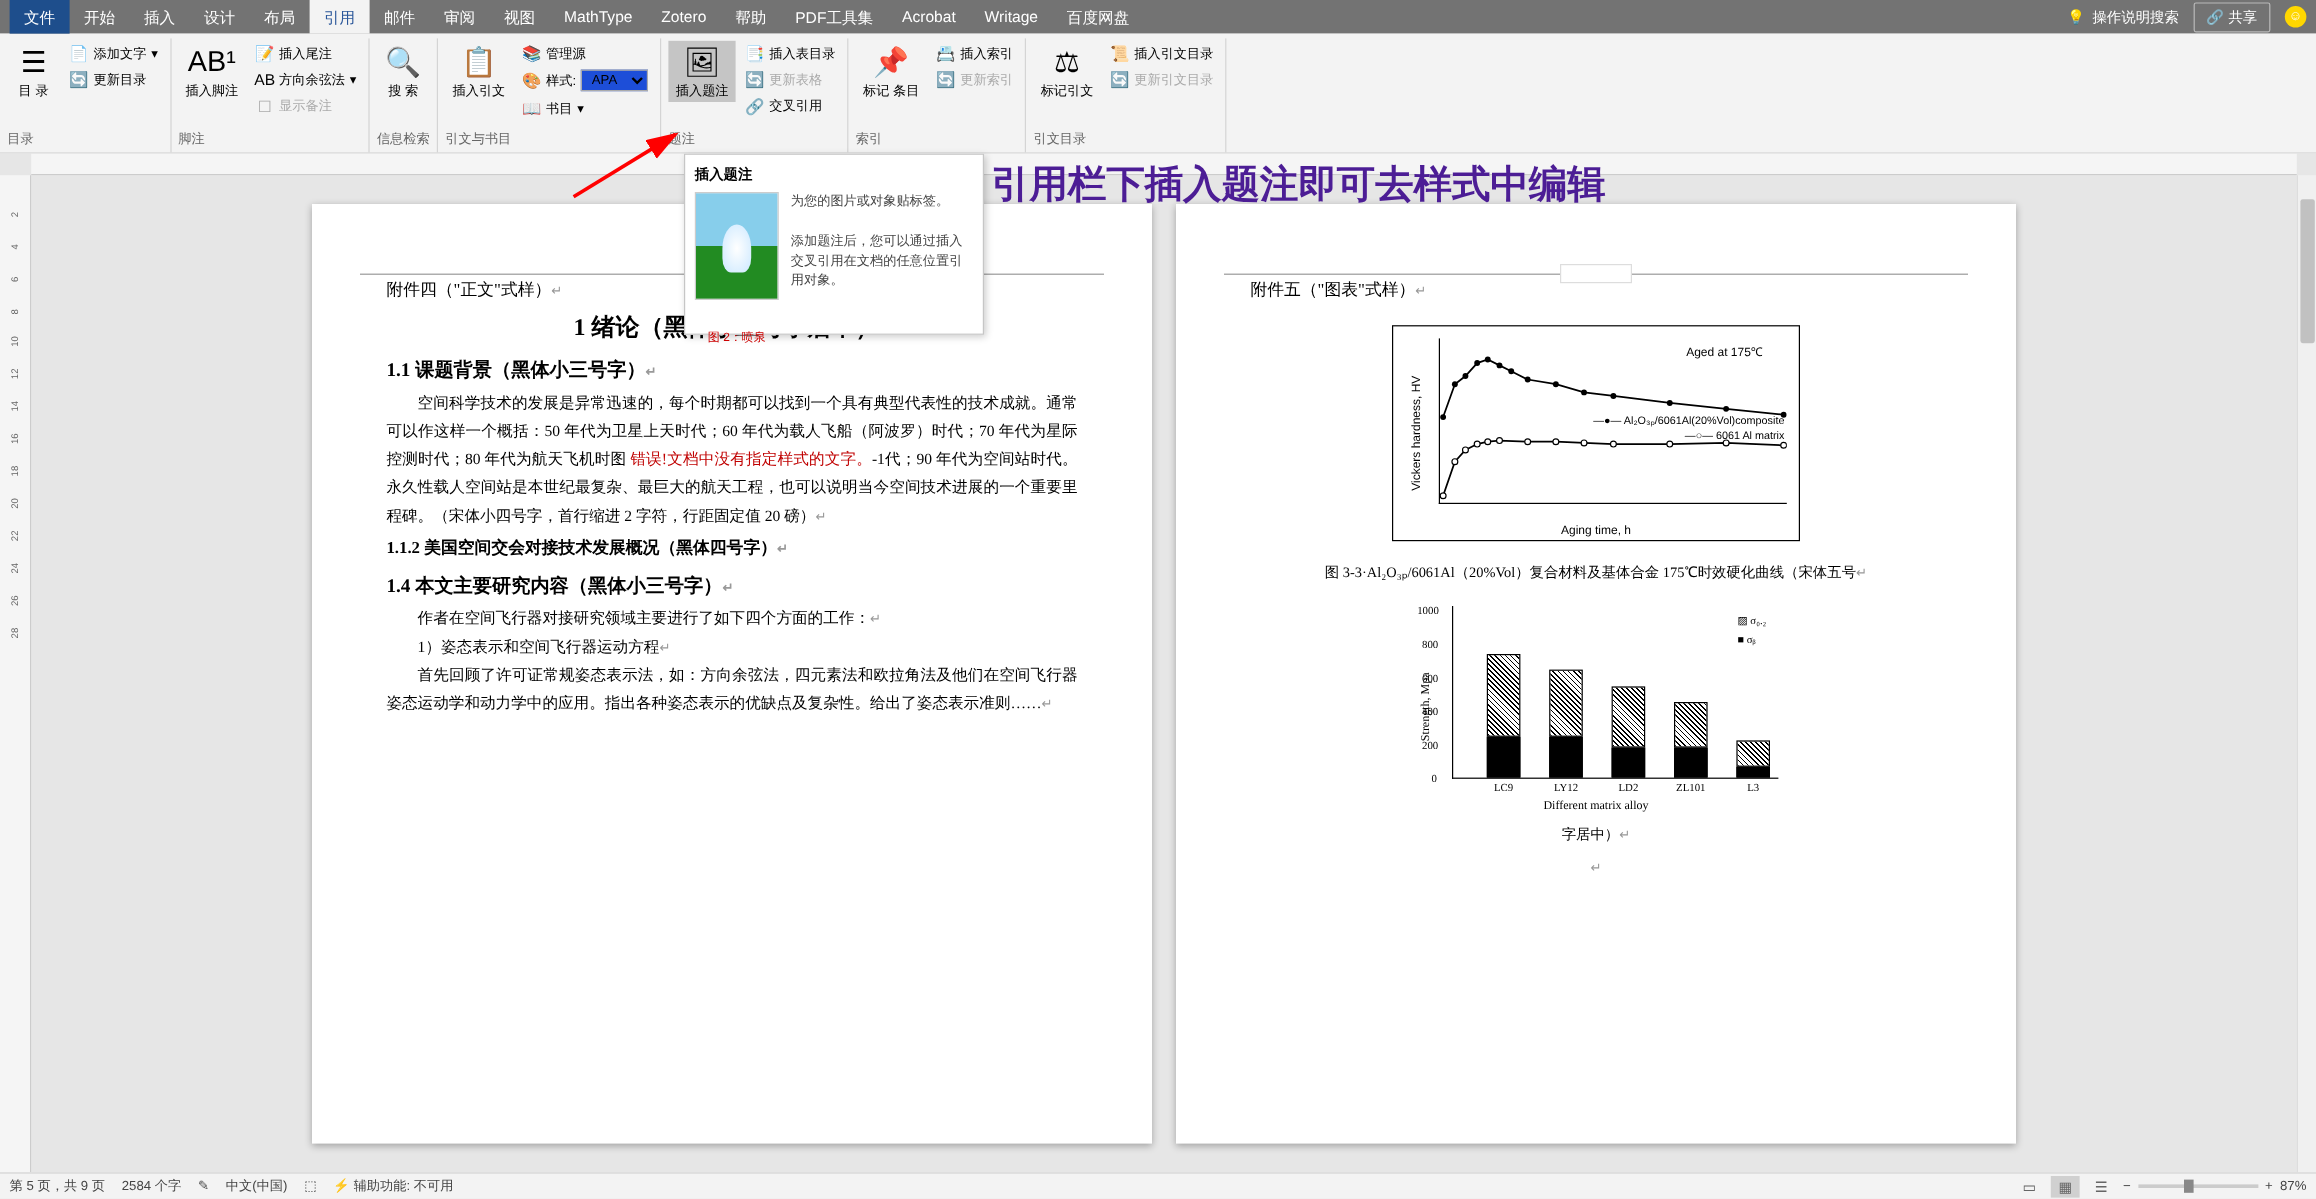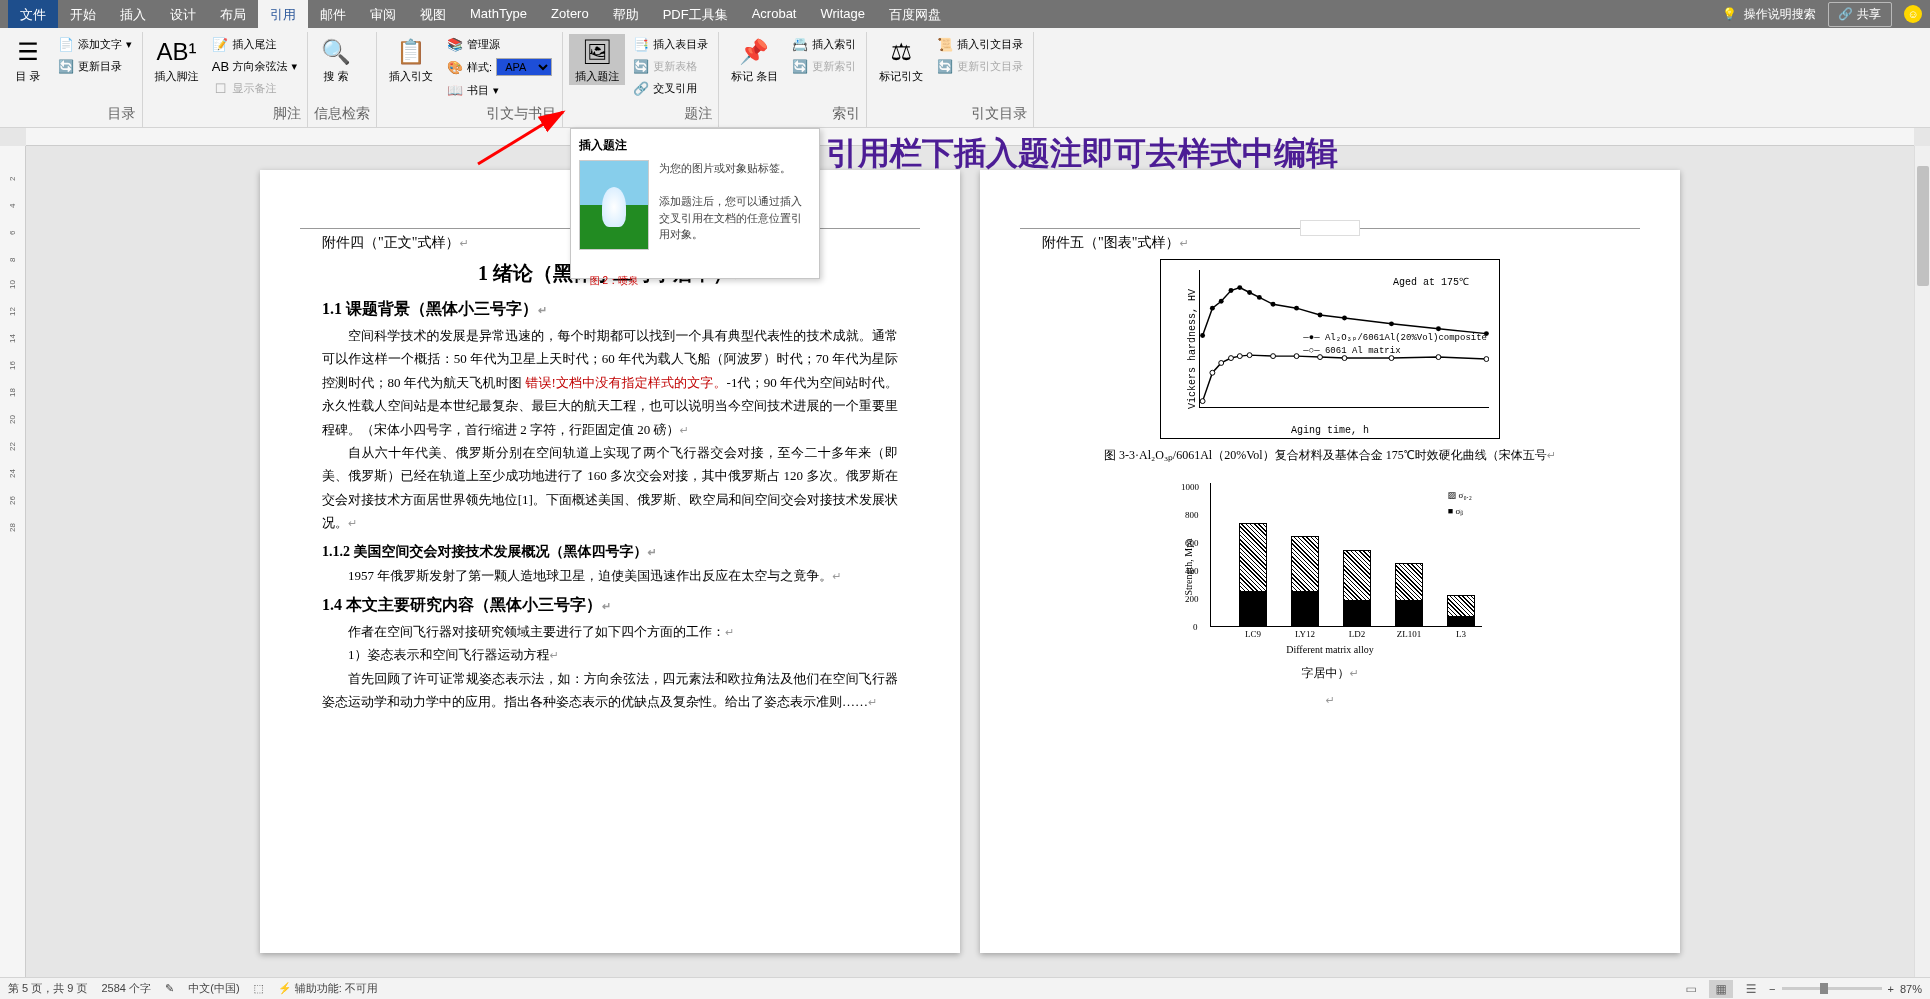--- a/index.html
+++ b/index.html
@@ -13,21 +13,21 @@
 .menu-tab.file { background: #1e4e8c; }
 .titlebar-right { margin-left: auto; display: flex; align-items: center; gap: 12px; color: #fff; }
 .search-hint { display: flex; align-items: center; gap: 6px; font-size: 12px; }
 .share-btn { padding: 3px 10px; border: 1px solid rgba(255,255,255,0.5); border-radius: 2px; font-size: 12px; }
 .smiley { width: 18px; height: 18px; background: #ffd700; border-radius: 50%; display: flex; align-items: center; justify-content: center; font-size: 11px; }
 
 
 .ribbon { background: #f3f3f3; border-bottom: 1px solid #d4d4d4; display: flex; height: 100px; padding-top: 4px; }
 .ribbon-group { border-right: 1px solid #d4d4d4; padding: 0 6px 2px; display: flex; flex-direction: column; }
 .group-content { flex: 1; display: flex; align-items: flex-start; gap: 4px; padding-top: 2px; }
-.group-label { text-align: right; color: #666; font-size: 14px; padding: 2px 0; }
+.group-label { text-align: left; color: #666; font-size: 11px; padding: 2px 0; }
 .big-btn { display: flex; flex-direction: column; align-items: center; padding: 2px 6px; gap: 2px; cursor: pointer; }
 .big-btn-icon { width: 32px; height: 32px; display: flex; align-items: center; justify-content: center; font-size: 24px; }
 .big-btn-label { font-size: 11px; text-align: center; line-height: 1.2; }
 .small-btns { display: flex; flex-direction: column; gap: 2px; }
 .small-btn { display: flex; align-items: center; gap: 4px; padding: 2px 4px; cursor: pointer; font-size: 11px; white-space: nowrap; }
 .small-btn.disabled { color: #aaa; }
 .small-icon { width: 16px; height: 16px; display: inline-flex; align-items: center; justify-content: center; font-size: 13px; }
 .style-select { border: 1px solid #ababab; padding: 1px 4px; font-size: 11px; width: 56px; background: #1d4ed8; }
 .highlighted { background: #c5c5c5; }
 
@@ -55,21 +55,21 @@
 .para-mark::after { content: "↵"; color: #999; font-size: 11px; }
 .h-attach { font-size: 14px; font-family: SimSun; }
 .h1 { font-size: 20px; font-weight: bold; text-align: center; font-family: SimHei; }
 .h2 { font-size: 16px; font-weight: bold; font-family: SimHei; margin-top: 4px; }
 .h3 { font-size: 14px; font-weight: bold; font-family: SimHei; margin-top: 4px; }
 .body-text { text-indent: 2em; text-align: justify; }
 .error-text { color: #c00000; margin-top: 33px; }
 .caption-text { text-align: center; font-size: 12px; margin-top: 6px; }
 
 
-.chart1 { width: 340px; height: 180px; margin: 4px auto; position: relative; border: 1px solid #000; font-size: 10px; font-family: Liberation Mono, monospace; }
+.chart1 { width: 340px; height: 180px; margin: 16px auto; position: relative; border: 1px solid #000; font-size: 10px; font-family: Liberation Sans, sans-serif; text-align: right; }
 .chart1-ylabel { position: absolute; left: -28px; top: 50%; transform: translateY(-50%) rotate(-90deg); white-space: nowrap; }
 .chart1-plot { position: absolute; left: 38px; top: 10px; right: 10px; bottom: 30px; border-left: 1px solid #000; border-bottom: 1px solid #000; }
 .chart1-xlabel { position: absolute; bottom: -2px; left: 50%; transform: translateX(-50%); }
 .chart1-legend { position: absolute; right: 12px; top: 72px; font-size: 9px; line-height: 1.4; }
 .chart1-anno { position: absolute; right: 30px; top: 14px; font-size: 10px; }
 svg.chart-svg { width: 100%; height: 100%; }
 
 .chart2 { width: 320px; height: 180px; margin: 10px auto 0; position: relative; font-size: 10px; font-family: "Times New Roman", serif; }
 .chart2-ylabel { position: absolute; left: -10px; top: 50%; transform: translateY(-50%) rotate(-90deg); white-space: nowrap; }
 .chart2-plot { position: absolute; left: 40px; top: 6px; right: 8px; bottom: 30px; border-left: 1px solid #000; border-bottom: 1px solid #000; }
@@ -311,23 +311,21 @@
 
   <div class="pages-wrap">
 
     <div class="page">
       <div class="page-break-line"></div>
       <div class="page-break-center"></div>
       <p class="h-attach para-mark">附件四（"正文"式样）</p>
       <p class="h1 para-mark">1 绪论（黑体小二号字居中）</p>
       <p class="h2 para-mark">1.1 课题背景（黑体小三号字）</p>
       <p class="body-text para-mark"><span>空间科学技术的发展是异常迅速的，每个时期都可以找到一个具有典型代表性的技术成就。通常可以作这样一个概括：50 年代为卫星上天时代；60 年代为载人飞船（阿波罗）时代；70 年代为星际控测时代；80 年代为航天飞机时图 </span><span class="error-text">错误!文档中没有指定样式的文字。</span><span>-1代；90 年代为空间站时代。永久性载人空间站是本世纪最复杂、最巨大的航天工程，也可以说明当今空间技术进展的一个重要里程碑。（宋体小四号字，首行缩进 2 字符，行距固定值 20 磅）</span></p>
-      <p class="body-text para-mark">自从六十年代美、俄罗斯分别在空间轨道上实现了两个飞行器交会对接，至今二十多年来（即美、俄罗斯）已经在轨道上至少成功地进行了 160 多次交会对接，其中俄罗斯占 120 多次。俄罗斯在交会对接技术方面居世界领先地位[1]。下面概述美国、俄罗斯、欧空局和间空间交会对接技术发展状况。</p>
       <p class="h3 para-mark">1.1.2 美国空间交会对接技术发展概况（黑体四号字）</p>
-      <p class="body-text para-mark">1957 年俄罗斯发射了第一颗人造地球卫星，迫使美国迅速作出反应在太空与之竟争。</p>
       <p class="h2 para-mark">1.4 本文主要研究内容（黑体小三号字）</p>
       <p class="body-text para-mark">作者在空间飞行器对接研究领域主要进行了如下四个方面的工作：</p>
       <p class="body-text para-mark">1）姿态表示和空间飞行器运动方程</p>
       <p class="body-text para-mark">首先回顾了许可证常规姿态表示法，如：方向余弦法，四元素法和欧拉角法及他们在空间飞行器姿态运动学和动力学中的应用。指出各种姿态表示的优缺点及复杂性。给出了姿态表示准则……</p>
     </div>
 
     <div class="page">
       <div class="page-break-line"></div>
       <div class="page-break-center"></div>
       <p class="h-attach para-mark">附件五（"图表"式样）</p>

